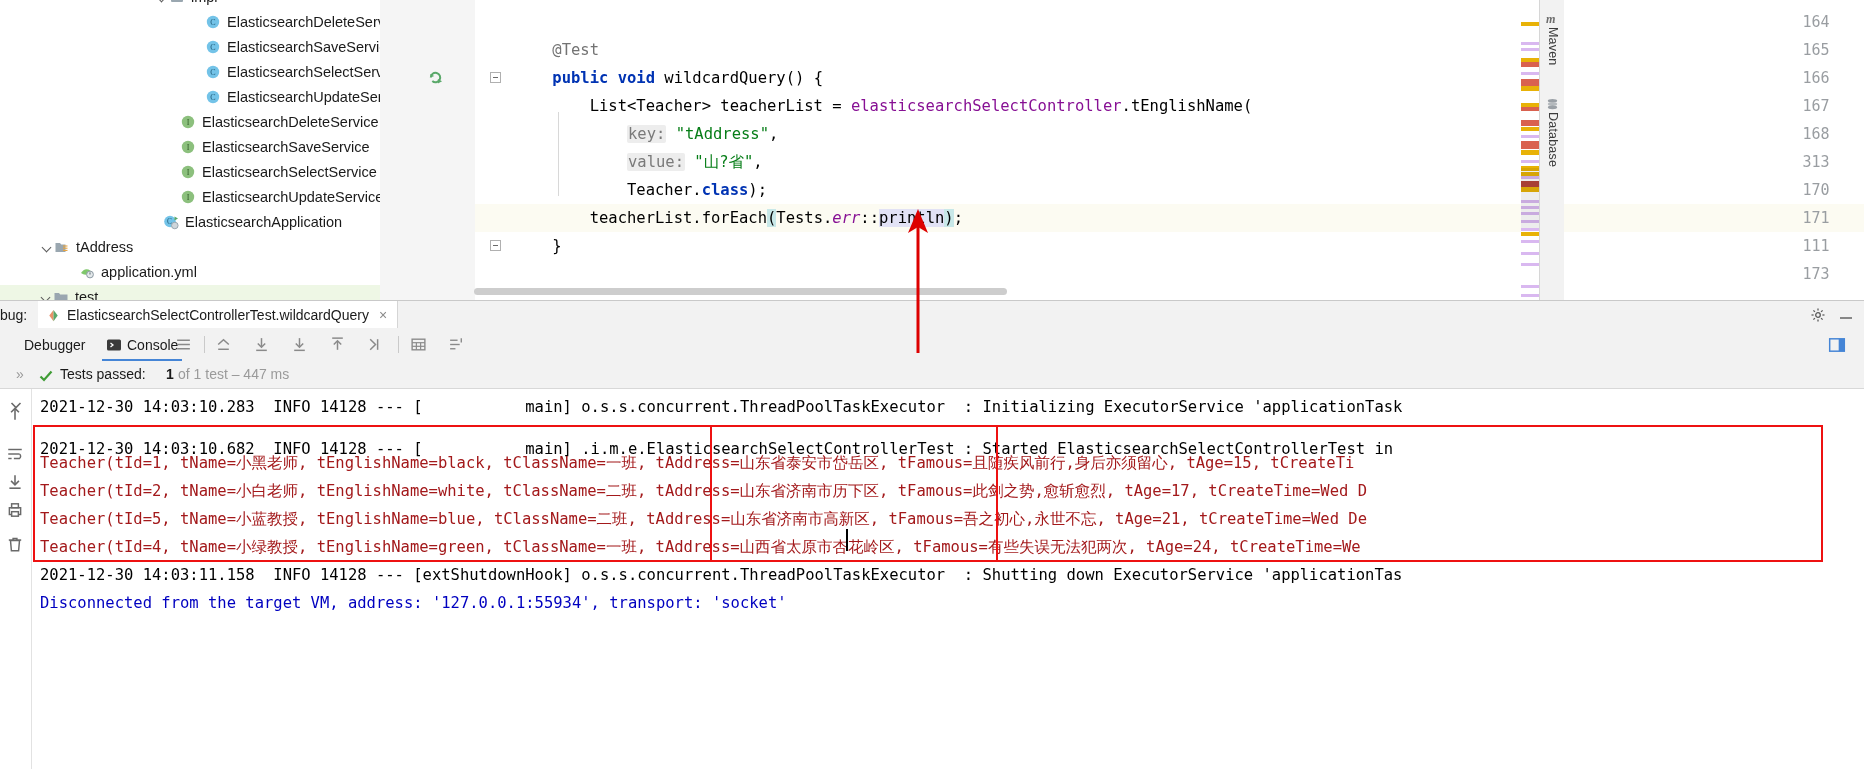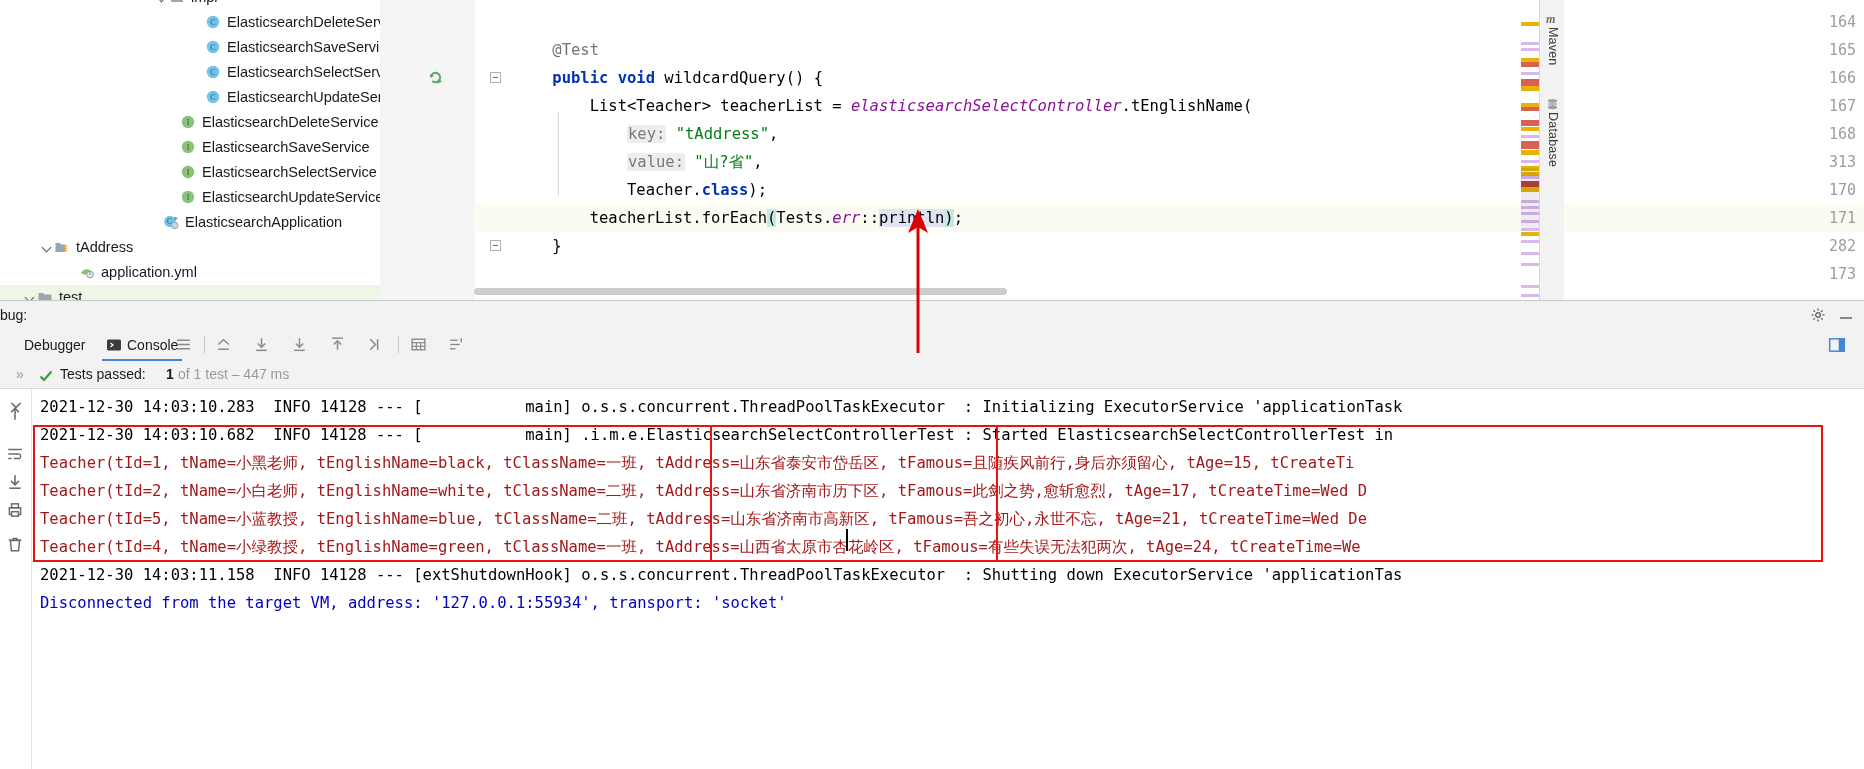--- a/index.html
+++ b/index.html
@@ -32,33 +32,33 @@
   .tlabel { line-height:25px; }
 
   
   .editor { position:absolute; left:380px; top:0; width:1484px; height:300px; background:#fff; }
   .gutter {
     position:absolute; left:0; top:0; width:95px; height:300px;
     background:#f5f5f5; border-right:0px;
   }
   .gutter-mark { position:absolute; left:95px; top:0; width:40px; height:300px; background:#fff; }
   .ln {
-    position:absolute; right:8px; width:80px; text-align:right;
+    position:absolute; right:8px; width:80px; text-align:center;
     font-family:"DejaVu Sans Mono", monospace; font-size:15px; color:#999da1;
     height:28px; line-height:28px;
   }
   .code-line {
     position:absolute; left:135px; height:28px; line-height:28px;
     font-family:"DejaVu Sans Mono", monospace; font-size:15.5px; white-space:pre; color:#000;
   }
   .hl-row { position:absolute; left:95px; width:1389px; height:28px; background:#fcfbf2; }
   .kw { color:#0033b3; font-weight:bold; }
   .anno { color:#737373; }
   .str { color:#067d17; }
-  .fld { color:#871094;font-style:italic; }
+  .fld { color:#871094; }
   .ital { color:#871094; font-style:italic; }
   .hint { background:#ededed; color:#7a7a7a; border-radius:2px; padding:0 1px; }
   .sel { background:#c8e8e8; }
   .sel2 { background:#e2e2f5; }
   .indent-guide { position:absolute; width:1px; background:#d8d8d8; }
   .fold {
     position:absolute; width:11px; height:11px; border:1px solid #b0b0b0; background:#fff;
   }
   .fold:before { content:""; position:absolute; left:2px; top:4px; width:5px; height:1px; background:#6a6a6a; }
   .run-icon { position:absolute; width:15px; height:15px; }
@@ -251,21 +251,21 @@
           <span style="width:13px;flex:none"></span>
           <span class="ic">
             <svg width="17" height="16" viewBox="0 0 17 16">
               <path d="M2 9 q3-5 7.5-3.5 l2 1.2 -2.5 3.4 q-3.5 1.5 -7-1.1z" fill="#7fc76b"></path>
               <circle cx="11" cy="10.5" r="3.4" fill="#e3e8ea" stroke="#8d9aa3" stroke-width="1"></circle>
               <line x1="11" y1="10.5" x2="11" y2="8.4" stroke="#5d6a72" stroke-width="1"></line>
             </svg>
           </span>
           <span class="tlabel">application.yml</span>
         </div>
-        <div class="tree-row hl" style="padding-left: 24px; top: 285px; position: absolute; left: 0px; width: 468px;">
+        <div class="tree-row hl" style="padding-left: 40px; top: 285px; position: absolute; left: 0px; width: 468px;">
           <span class="chev"></span>
           <span class="ic">
             <svg width="16" height="16" viewBox="0 0 16 16">
               <path d="M1.5 4 h4.5 l1.2 1.4 h7.3 v7.6 h-13z" fill="#9aa7b0"></path>
             </svg>
           </span>
           <span class="tlabel">test</span>
         </div>
       </div>
     <div class="vscroll-tree"></div>
@@ -284,21 +284,21 @@
           <div class="code-line" style="top: 92px;"><span class="">        List&lt;Teacher&gt; teacherList = </span><span class="fld">elasticsearchSelectController</span><span class="">.tEnglishName(</span></div>
           <div class="ln" style="top: 120px;">168</div>
           <div class="code-line" style="top: 120px;"><span class="">            </span><span class="hint">key:</span><span class=""> </span><span class="str">"tAddress"</span><span class="">,</span></div>
           <div class="ln" style="top: 148px;">313</div>
           <div class="code-line" style="top: 148px;"><span class="">            </span><span class="hint">value:</span><span class=""> </span><span class="str">"山?省"</span><span class="">,</span></div>
           <div class="ln" style="top: 176px;">170</div>
           <div class="code-line" style="top: 176px;"><span class="">            Teacher.</span><span class="kw">class</span><span class="">);</span></div>
           <div class="hl-row" style="top: 204px;"></div>
           <div class="ln" style="top: 204px;">171</div>
           <div class="code-line" style="top: 204px;"><span class="">        teacherList.forEach</span><span class="sel">(</span><span class="">Tests.</span><span class="ital">err</span><span class="">::</span><span class="sel2">println</span><span class="sel">)</span><span class="">;</span></div>
-          <div class="ln" style="top: 232px;">282</div>
+          <div class="ln" style="top: 232px;">111</div>
           <div class="code-line" style="top: 232px;"><span class="">    }</span></div>
           <div class="ln" style="top: 260px;">173</div>
           <div class="code-line" style="top: 260px;"></div>
         </div>
 
       <div class="indent-guide" style="left:178px; top:112px; height:84px;"></div>
 
       <div class="fold" style="left:110px; top:72px;"></div>
       <div class="fold" style="left:110px; top:240px;"></div>
 
@@ -362,20 +362,28 @@
         <span class="rlabel">Database</span>
       </div>
     </div>
   <div class="stripe-thumb" style="top: 168px; height: 60px;"></div>
     </div>
 
   <div class="debug">
 
     <div class="debug-head">
       <span class="dbg-label">bug:</span>
+      <div class="dbg-tab">
+        <svg width="15" height="15" viewBox="0 0 16 16" style="margin-right:6px;flex:none">
+          <path d="M8 2 L3.5 8 L8 14 Z" fill="#e8926a"></path>
+          <path d="M8 2 L12.5 8 L8 14 Z" fill="#59a869"></path>
+        </svg>
+        <span class="t">ElasticsearchSelectControllerTest.wildcardQuery</span>
+        <span class="closex">×</span>
+      </div>
 
       <svg class="gear" style="right:38px; top:6px;" width="16" height="16" viewBox="0 0 16 16">
         <circle cx="8" cy="8" r="2.3" fill="none" stroke="#5a5a5a" stroke-width="1.3"></circle>
         <g stroke="#5a5a5a" stroke-width="1.3">
           <line x1="8" y1="1.5" x2="8" y2="3.6"></line>
             <line x1="8" y1="12.4" x2="8" y2="14.5"></line>
           <line x1="1.5" y1="8" x2="3.6" y2="8"></line>
             <line x1="12.4" y1="8" x2="14.5" y2="8"></line>
           <line x1="3.4" y1="3.4" x2="4.9" y2="4.9"></line>
             <line x1="11.1" y1="11.1" x2="12.6" y2="12.6"></line>
@@ -463,21 +471,21 @@
       <span class="status-text dim" style="left:178px;">of 1 test – 447 ms</span>
     </div>
 
     <div class="console-area">
       <div class="cgutter"></div>
       <svg style="position:absolute;left:8px;top:8px" width="16" height="16" viewBox="0 0 16 16">
         <path d="M3.5 6 L8 10.5 L12.5 6" fill="none" stroke="#6a6a6a" stroke-width="1.6"></path>
       </svg>
       <div id="console-lines">
           <div class="cline c-black" style="top: 4px;">2021-12-30 14:03:10.283  INFO 14128 --- [           main] o.s.s.concurrent.ThreadPoolTaskExecutor  : Initializing ExecutorService 'applicationTask</div>
-          <div class="cline c-black" style="top: 32px;">2021-12-30 14:03:10.682  INFO 14128 --- [           main] .i.m.e.ElasticsearchSelectControllerTest : Started ElasticsearchSelectControllerTest in</div>
+          <div class="cline c-black" style="top: 46px;">2021-12-30 14:03:10.682  INFO 14128 --- [           main] .i.m.e.ElasticsearchSelectControllerTest : Started ElasticsearchSelectControllerTest in</div>
           <div class="cline c-red" style="top: 60px;">Teacher(tId=1, tName=小黑老师, tEnglishName=black, tClassName=一班, tAddress=山东省泰安市岱岳区, tFamous=且随疾风前行,身后亦须留心, tAge=15, tCreateTi</div>
           <div class="cline c-red" style="top: 88px;">Teacher(tId=2, tName=小白老师, tEnglishName=white, tClassName=二班, tAddress=山东省济南市历下区, tFamous=此剑之势,愈斩愈烈, tAge=17, tCreateTime=Wed D</div>
           <div class="cline c-red" style="top: 116px;">Teacher(tId=5, tName=小蓝教授, tEnglishName=blue, tClassName=二班, tAddress=山东省济南市高新区, tFamous=吾之初心,永世不忘, tAge=21, tCreateTime=Wed De</div>
           <div class="cline c-red" style="top: 144px;">Teacher(tId=4, tName=小绿教授, tEnglishName=green, tClassName=一班, tAddress=山西省太原市杏花岭区, tFamous=有些失误无法犯两次, tAge=24, tCreateTime=We</div>
           <div class="cline c-black" style="top: 172px;">2021-12-30 14:03:11.158  INFO 14128 --- [extShutdownHook] o.s.s.concurrent.ThreadPoolTaskExecutor  : Shutting down ExecutorService 'applicationTas</div>
           <div class="cline c-blue" style="top: 200px;">Disconnected from the target VM, address: '127.0.0.1:55934', transport: 'socket'</div>
         </div>
 
       <div class="caret-cursor" style="left:846px; top:140px; height:22px;"></div>
 

